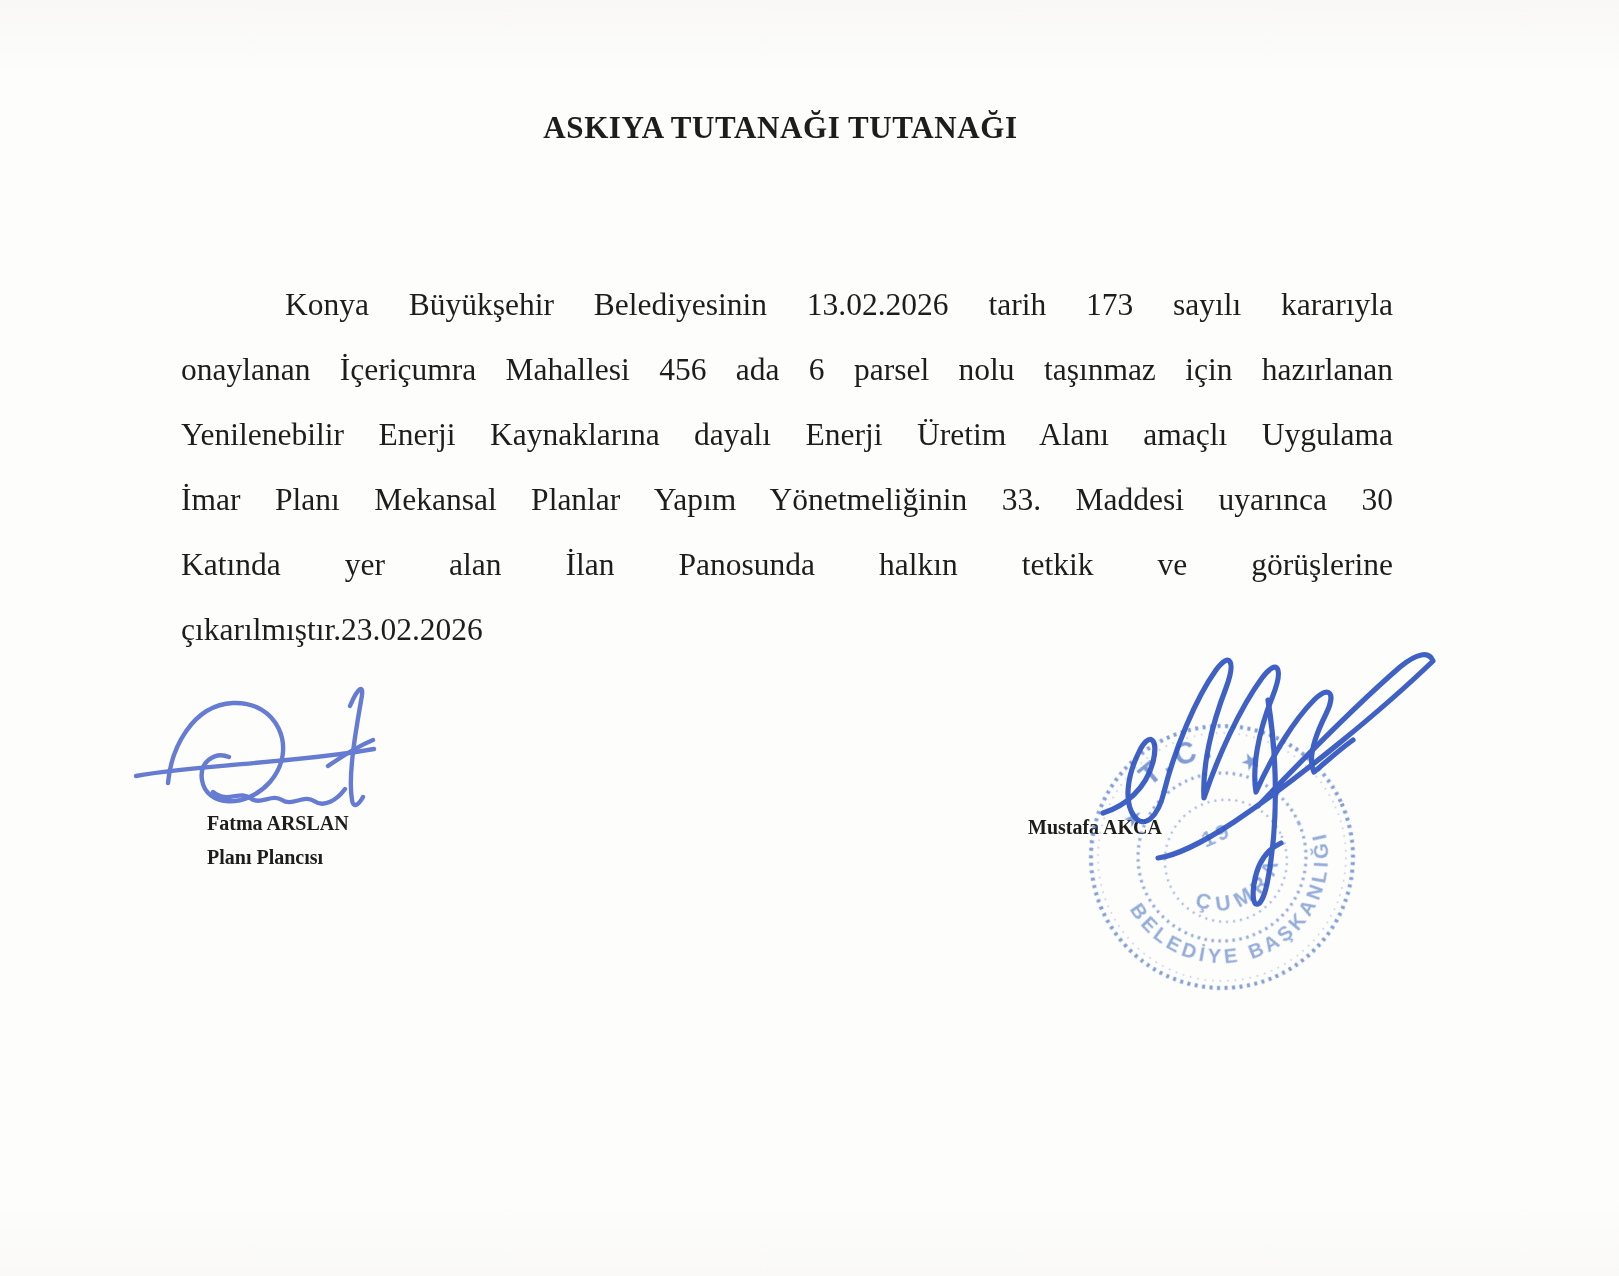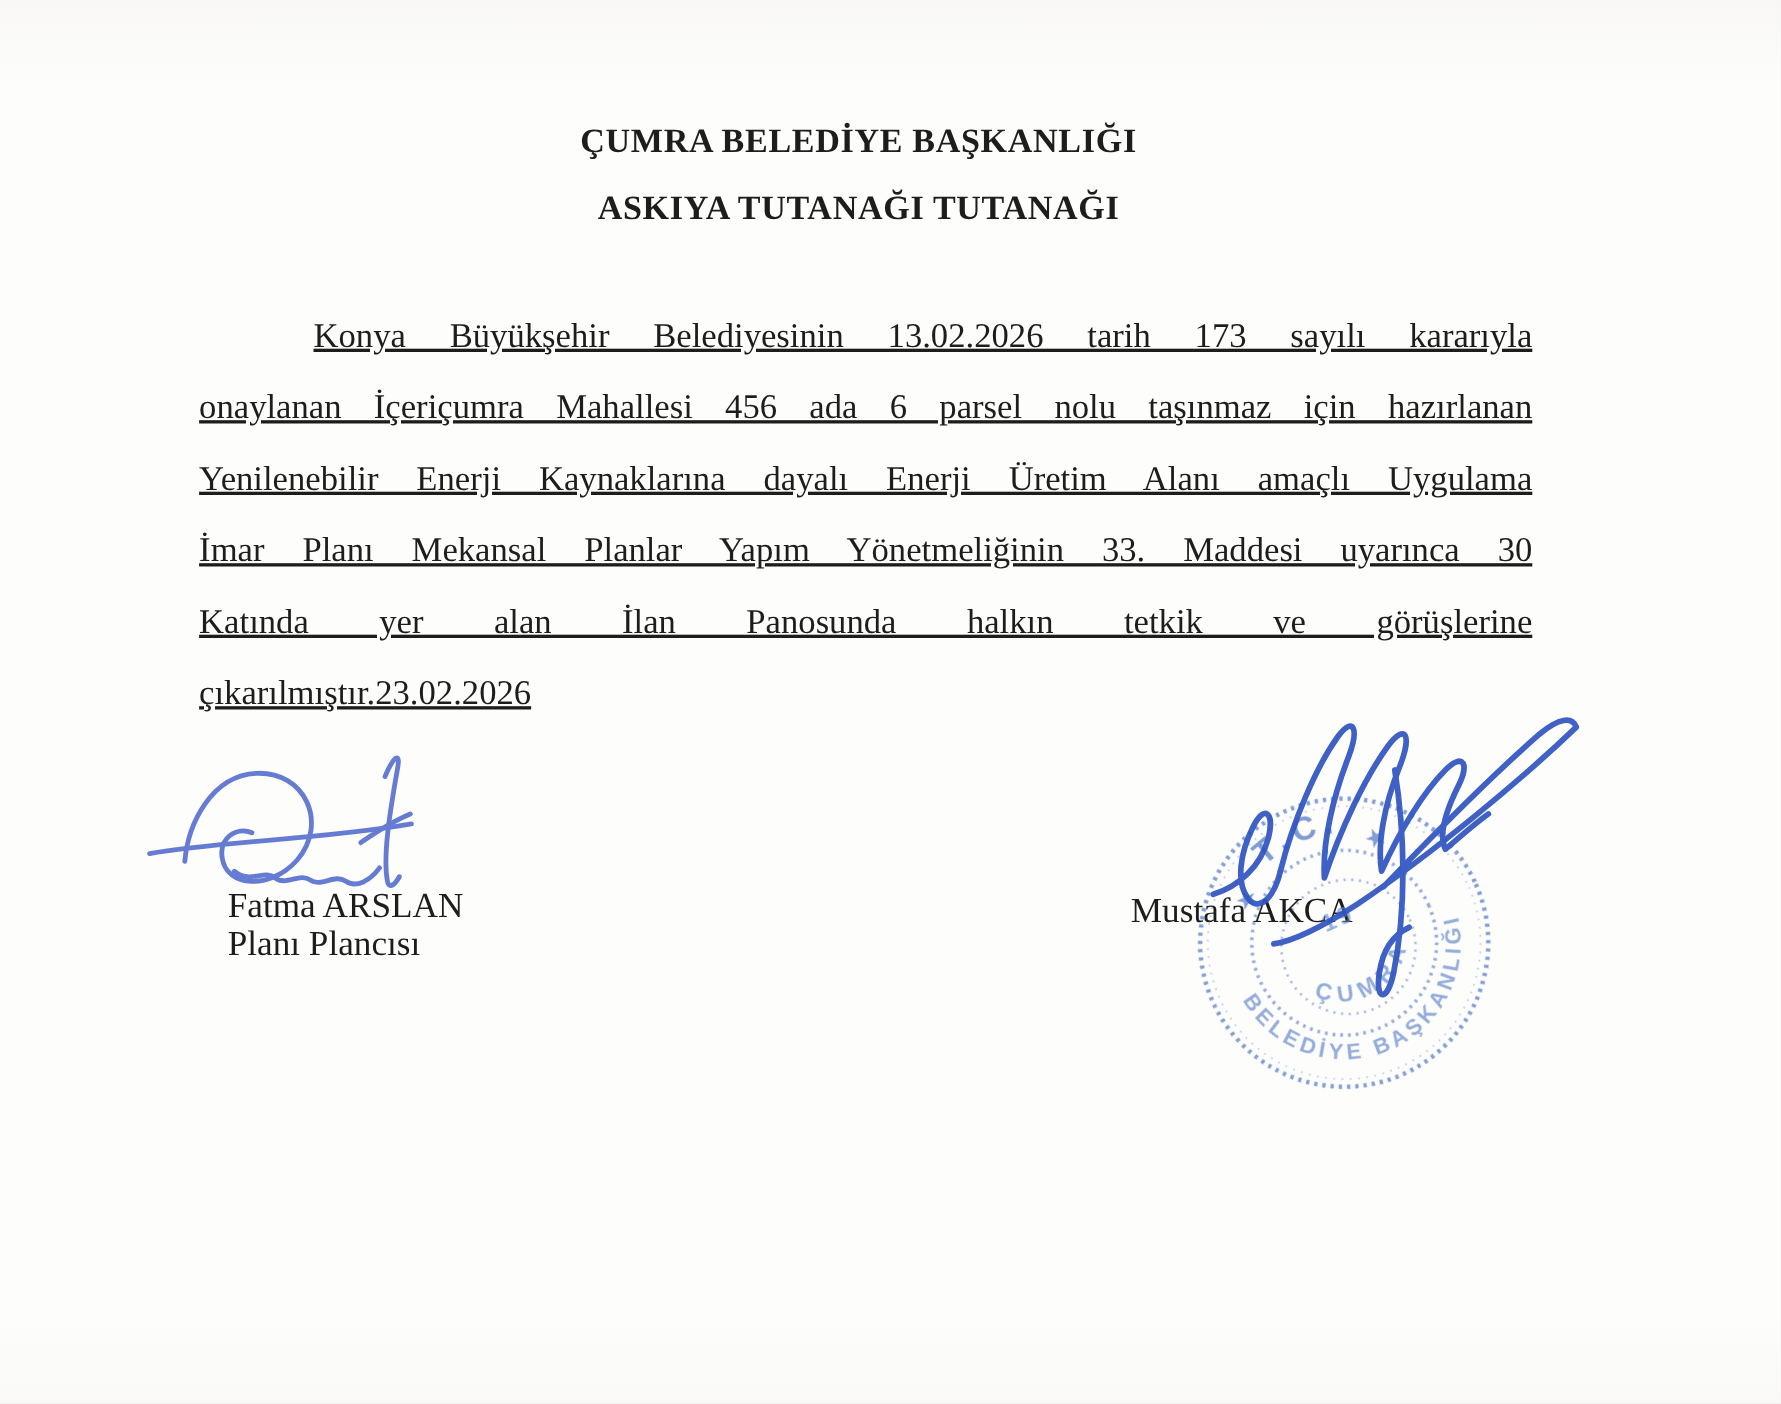--- a/index.html
+++ b/index.html
@@ -24,41 +24,39 @@
   .title .tline { display:block; }
   .body-text {
     position:absolute; top:272px; left:181px; width:1212px;
     font-size:31.5px; line-height:65px;
     word-spacing:1px;
   }
   .bline {
     text-align:justify;
     text-align-last:justify;
     height:65px;
-    text-decoration:underline;
   }
   .bline.indent { text-indent:104px; }
   .bline.last { text-align-last:left; }
-  .sig-block { position:absolute; font-weight:normal; font-size:32px; line-height:34px; }
+  .sig-block { position:absolute; font-weight:bold; font-size:20px; line-height:34px; }
   .sig-left  { left:207px; top:806px; }
   .sig-right { left:1028px; top:810px; width:382px; text-align:left; }
   .ink-layer {
     position:absolute; inset:0;
     pointer-events:none;
   }
   .stamp-txt { font-family:"Liberation Sans", sans-serif; font-weight:bold; }
 </style>
 </head>
 <body>
 
 <div class="page">
   <div class="scan-shade"></div>
 
   <div class="title">
-    <span class="tline">ÇUMRA BELEDİYE BAŞKANLIĞI</span>
     <span class="tline">ASKIYA TUTANAĞI TUTANAĞI</span>
   </div>
 
   <div class="body-text">
     <div class="bline indent">Konya Büyükşehir Belediyesinin 13.02.2026 tarih 173 sayılı kararıyla</div>
     <div class="bline">onaylanan İçeriçumra Mahallesi 456 ada 6 parsel nolu taşınmaz için hazırlanan</div>
     <div class="bline">Yenilenebilir Enerji Kaynaklarına dayalı Enerji Üretim Alanı amaçlı Uygulama</div>
     <div class="bline">İmar Planı Mekansal Planlar Yapım Yönetmeliğinin 33. Maddesi uyarınca 30</div>
     <div class="bline">Katında yer alan İlan Panosunda halkın tetkik ve görüşlerine</div>
     <div class="bline last">çıkarılmıştır.23.02.2026</div>

